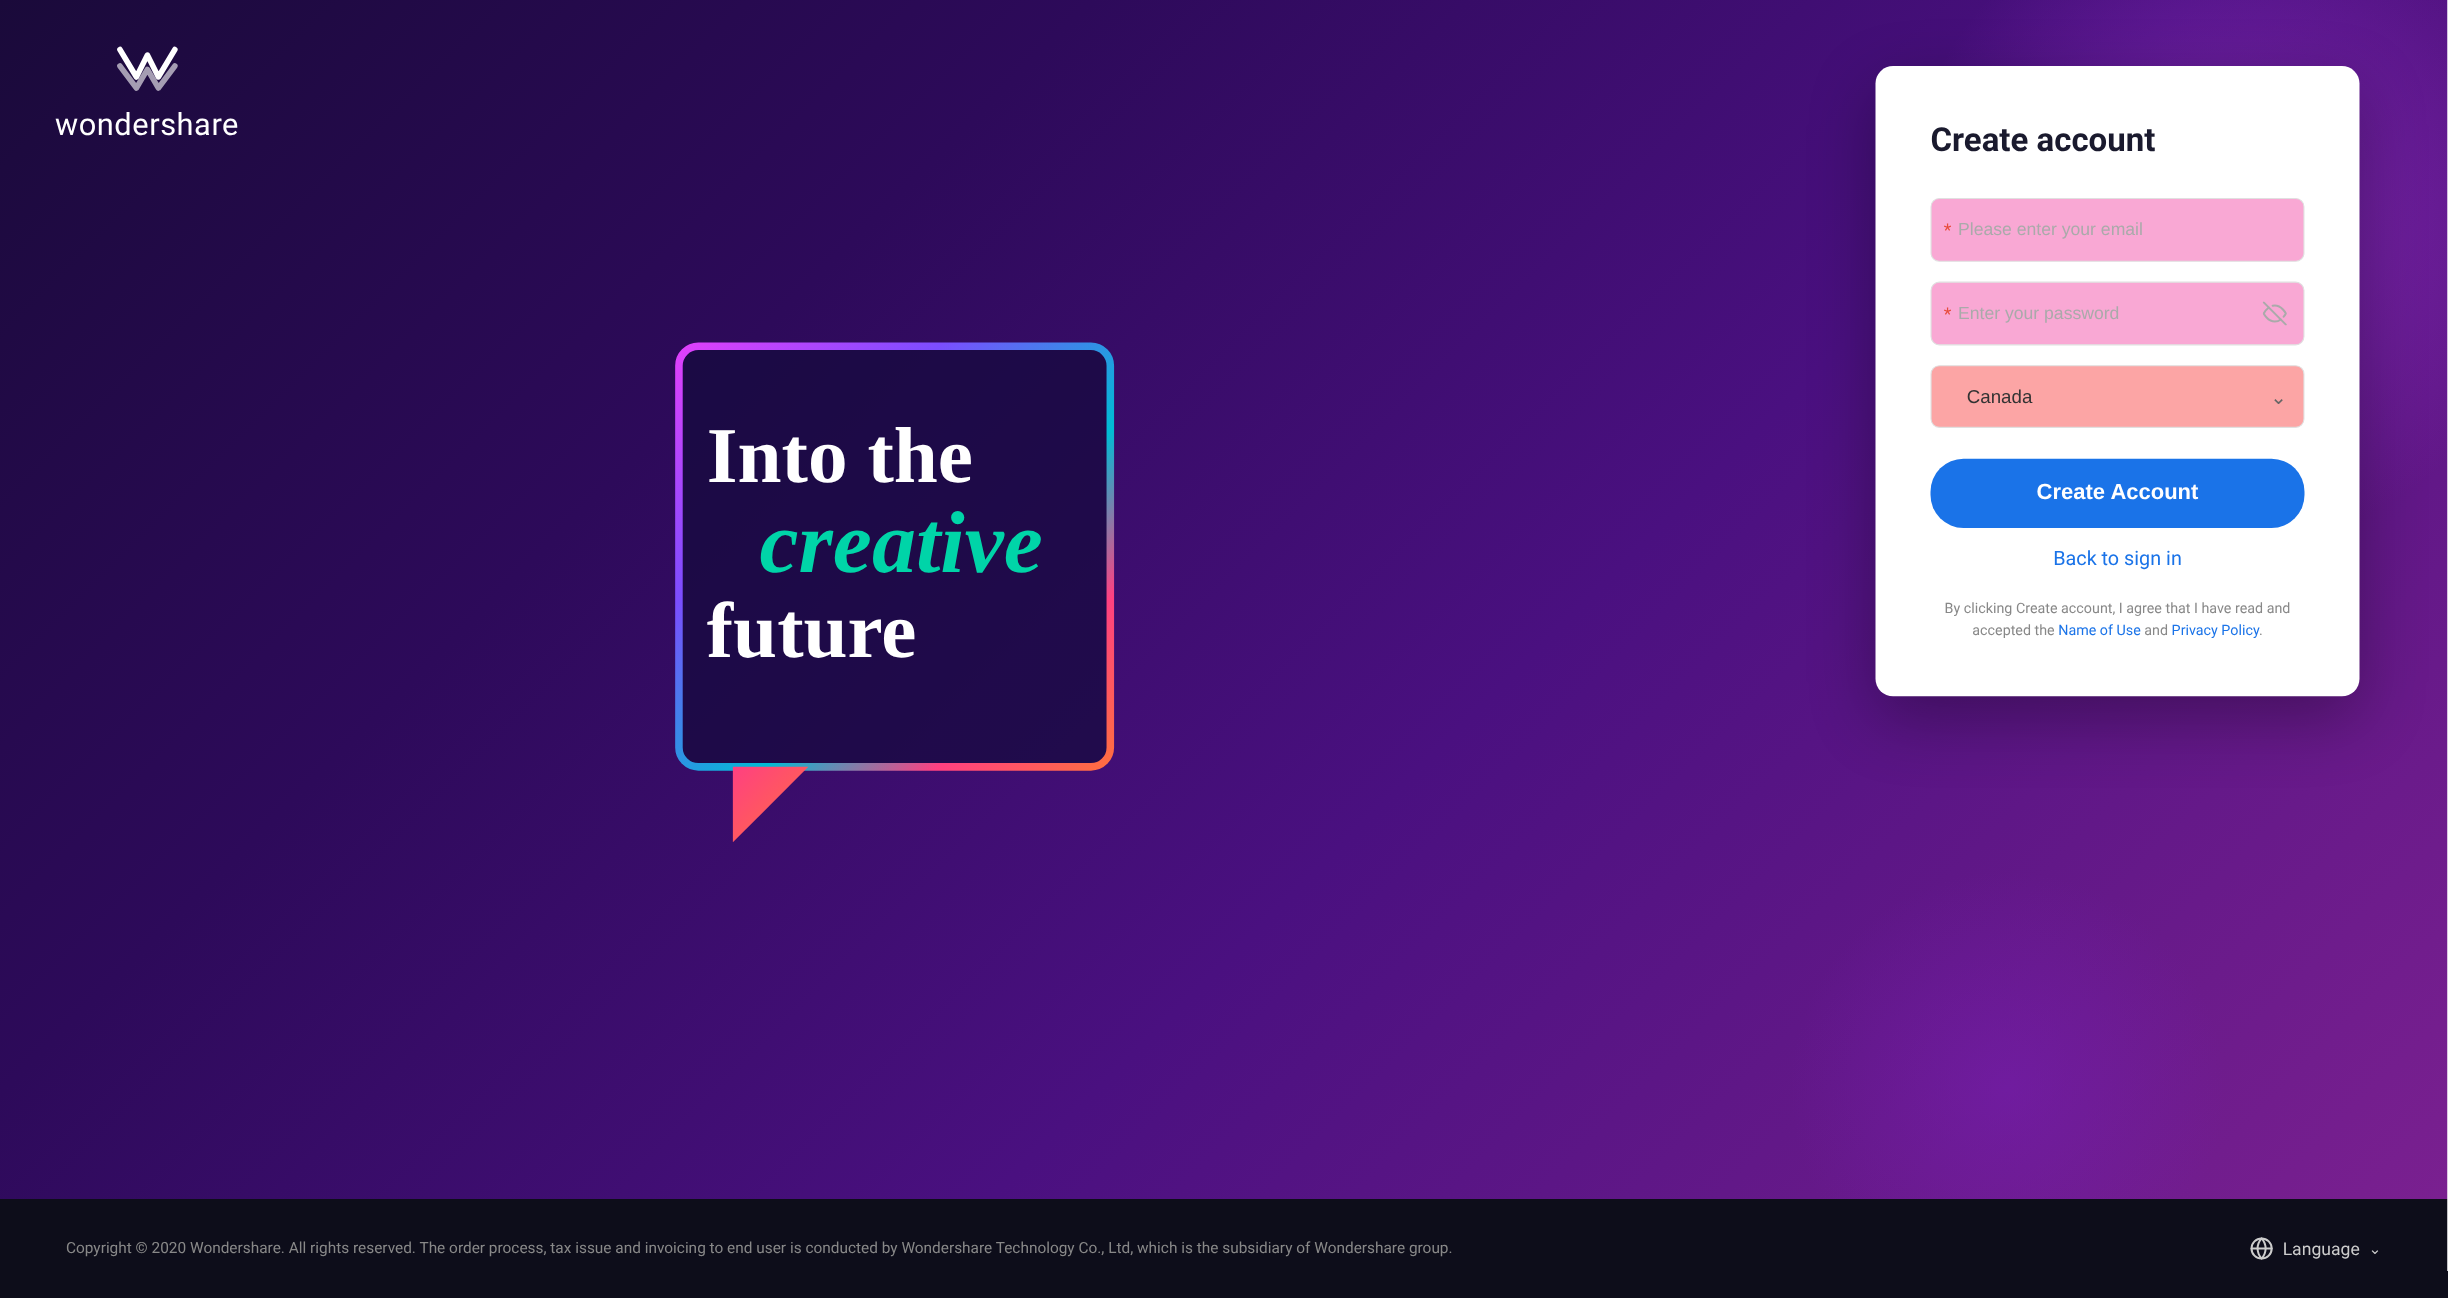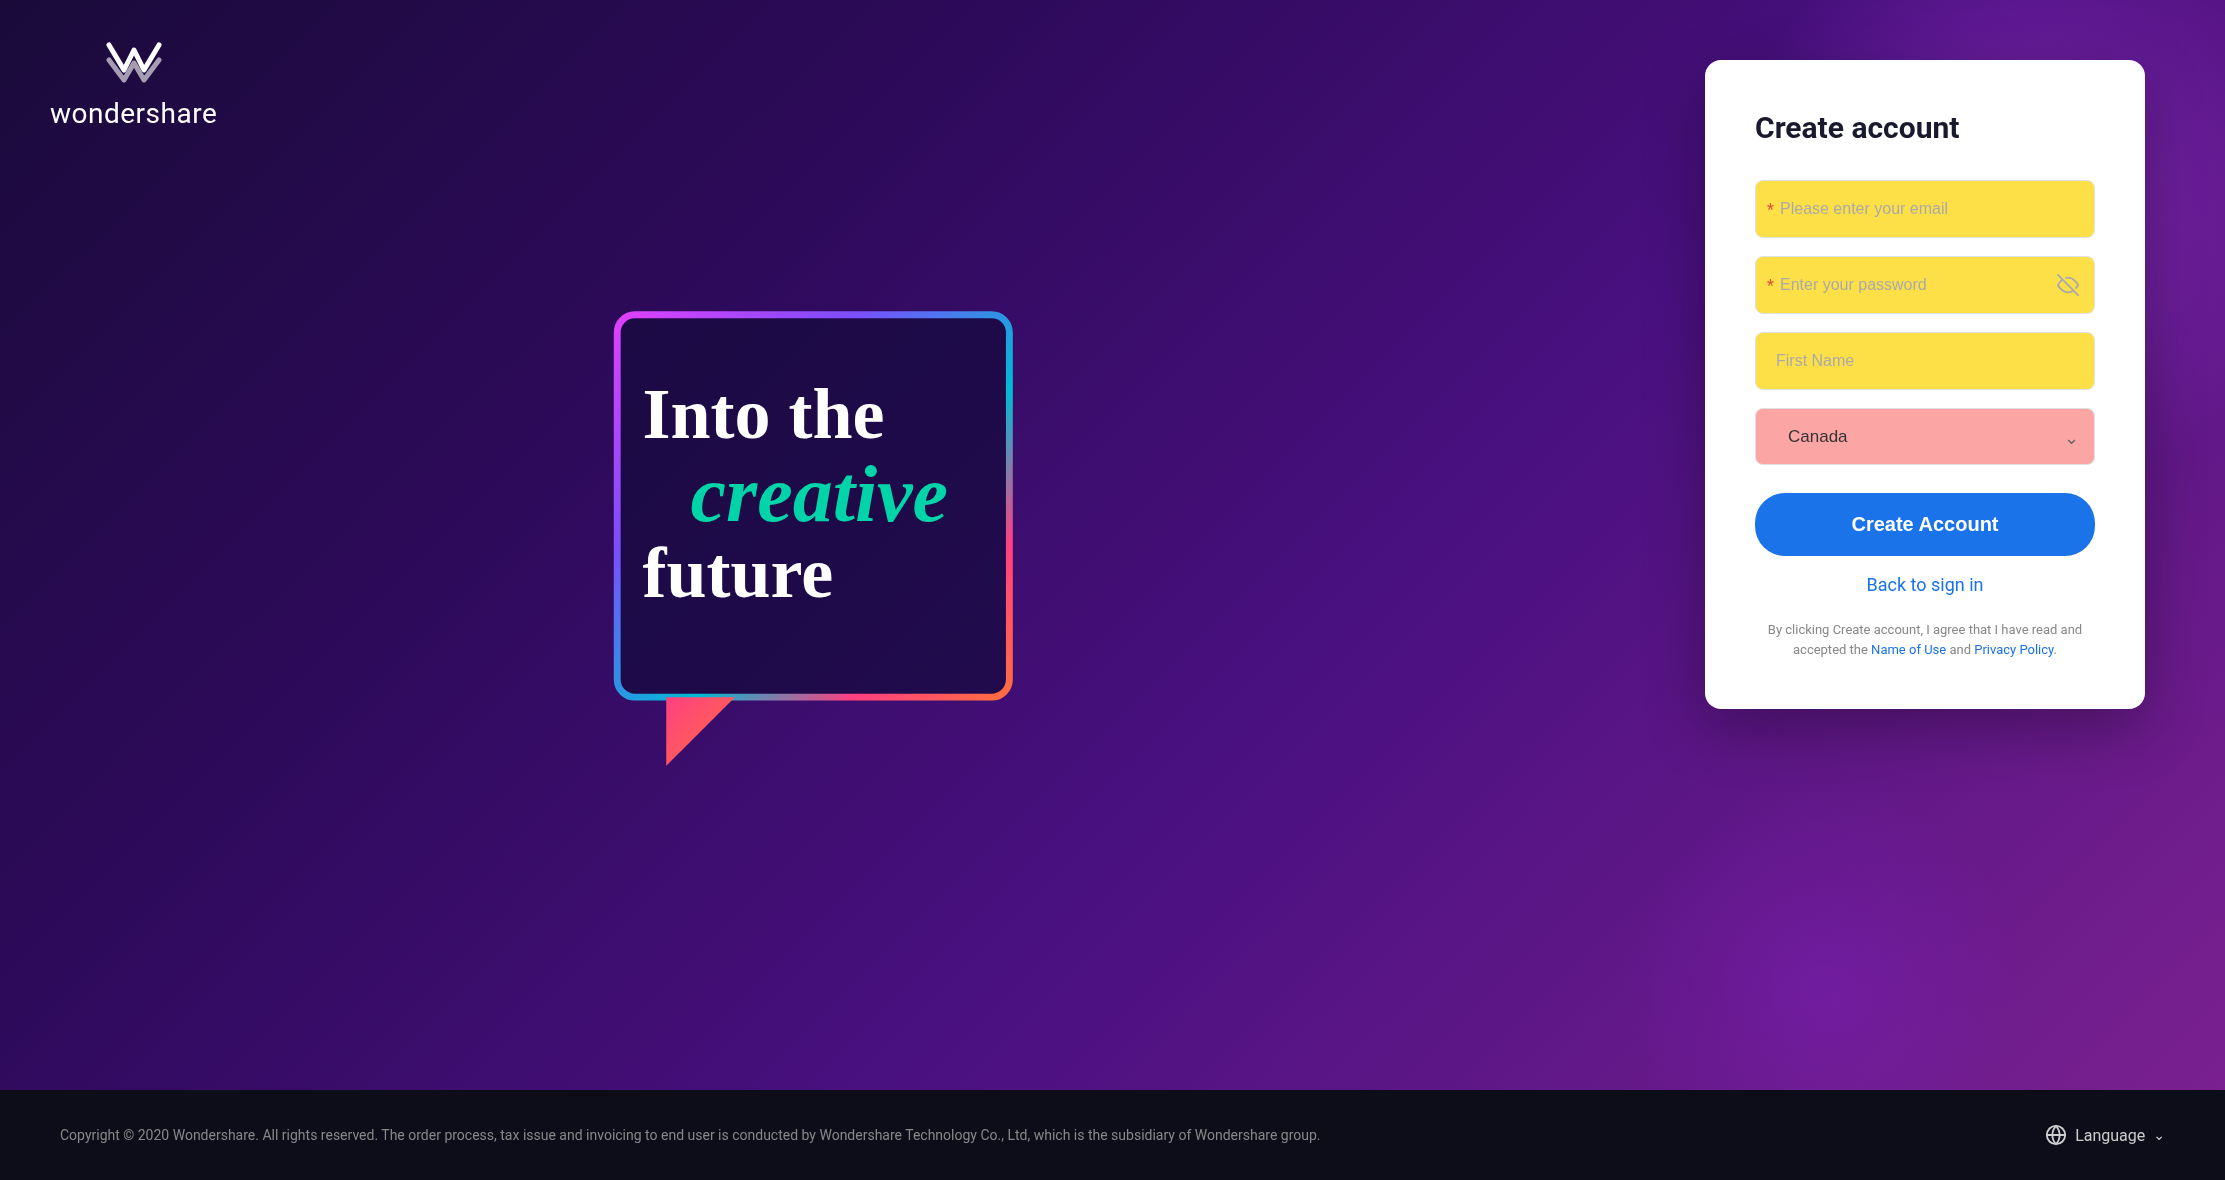--- a/index.html
+++ b/index.html
@@ -152,21 +152,21 @@
       position: relative;
     }
 
     .form-input {
       width: 100%;
       padding: 18px 20px;
       border: 1.5px solid #e0e0e0;
       border-radius: 8px;
       font-size: 17px;
       color: #333;
-      background: #fde047;
+      background: #f9a8d4;
       outline: none;
       transition: border-color 0.2s;
     }
 
     .form-input::placeholder {
       color: #aaa;
       font-size: 16px;
     }
 
     .password-wrapper {
@@ -349,23 +349,20 @@
         <button class="password-toggle">
           <svg width="22" height="22" viewBox="0 0 24 24" fill="none" stroke="#aaa" stroke-width="2" stroke-linecap="round" stroke-linejoin="round">
             <path d="M17.94 17.94A10.07 10.07 0 0 1 12 20c-7 0-11-8-11-8a18.45 18.45 0 0 1 5.06-5.94"></path>
             <path d="M9.9 4.24A9.12 9.12 0 0 1 12 4c7 0 11 8 11 8a18.5 18.5 0 0 1-2.16 3.19"></path>
             <line x1="1" y1="1" x2="23" y2="23"></line>
           </svg>
         </button>
       </div>
 
       
-      <div class="form-group">
-        <input type="text" class="form-input" placeholder="First Name" style="">
-      </div>
 
       
 
       
       <div class="form-group select-wrapper">
         <select class="form-select">
           <option>Canada</option>
           <option>United States</option>
           <option>United Kingdom</option>
           <option>Australia</option>

